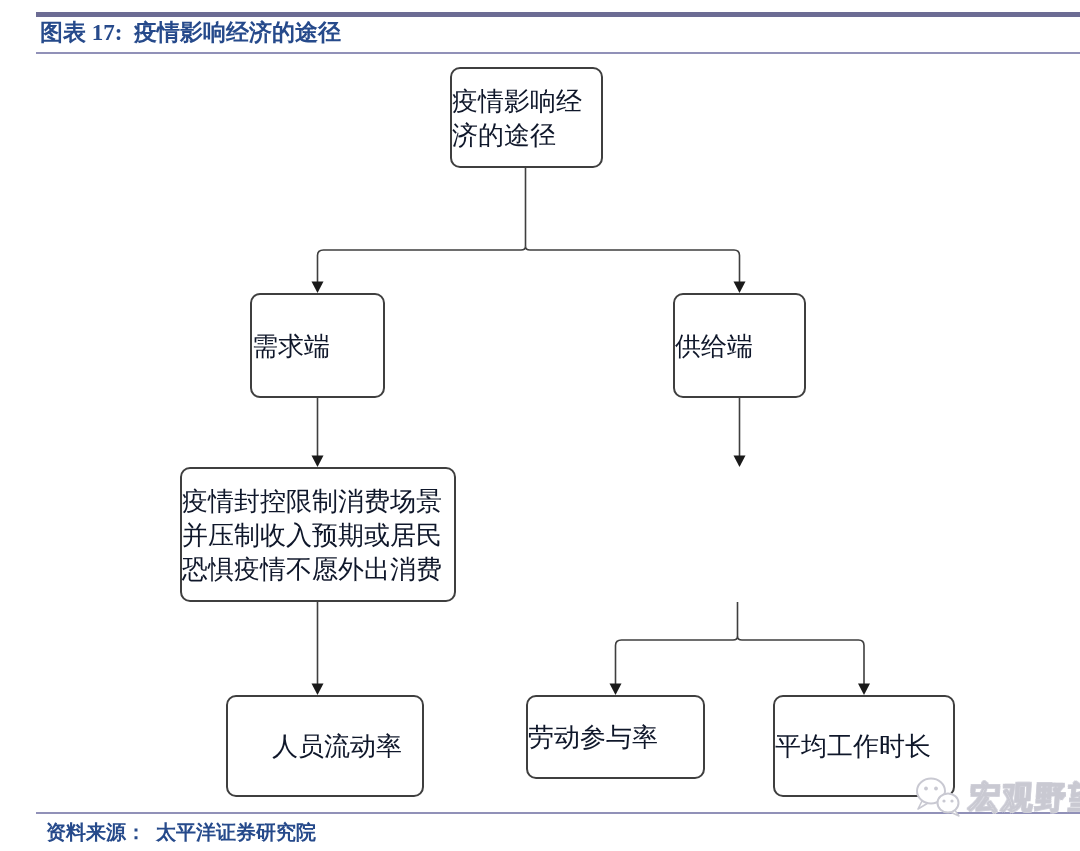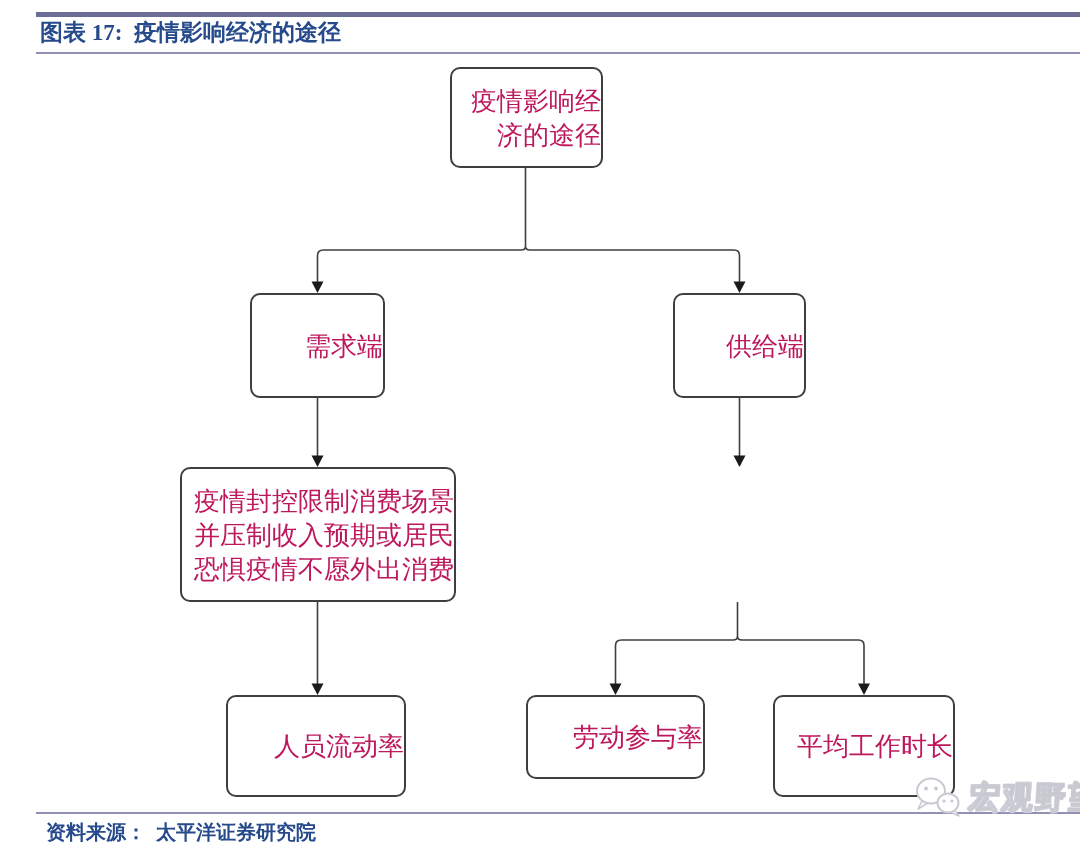--- a/index.html
+++ b/index.html
@@ -20,32 +20,32 @@
     position:absolute; left:18px; top:819px; white-space:pre;
     font-family:"Liberation Serif","DejaVu Serif",serif;
     font-size:20px; font-weight:600; color:#264A8B; z-index:2;
   }
   
   .connectors { position:absolute; left:0; top:0; z-index:2; pointer-events:none; }
   
   .node {
     position:absolute; box-sizing:border-box; z-index:3;
     border:2px solid #3F3F3F; border-radius:10px; background:#ffffff;
-    display:flex; flex-direction:column; align-items:flex-end; justify-content:center;
-    text-align:center; color:#be185d; font-size:26px; line-height:34px;
+    display:flex; flex-direction:column; align-items:flex-start; justify-content:center;
+    text-align:center; color:#0f172a; font-size:26px; line-height:34px;
   }
   .node .line { display:block; white-space:nowrap; }
   .node-root          { left:422px; top:67px;  width:153px; height:101px; }
   .node-demand        { left:222px; top:293px; width:135px; height:105px; }
   .node-supply        { left:645px; top:293px; width:133px; height:105px; }
   .node-demand-detail { left:152px; top:467px; width:276px; height:135px; }
   .node-supply-detail { left:572px; top:467px; width:275px; height:135px; }
-  .node-demand-metric  { left:198px; top:695px; width:180px; height:102px; }
+  .node-demand-metric  { left:198px; top:695px; width:198px; height:102px;padding-left:44px; }
   .node-supply-metric1 { left:498px; top:695px; width:179px; height:84px; }
-  .node-supply-metric2 { left:745px; top:695px; width:182px; height:102px;padding-left:41px; }
+  .node-supply-metric2 { left:745px; top:695px; width:182px; height:102px; }
   
   .watermark {
     position:absolute; left:886px; top:776px; z-index:6;
     display:flex; align-items:center; gap:7px;
   }
   .watermark-text {
     font-size:31px; font-weight:bold; letter-spacing:2px; color:#ffffff;
     transform:skewX(-4deg);
     -webkit-text-stroke:1.2px #C9C9D2;
     text-shadow: 1px 1px 0 #D8D8E0, -1px -1px 0 #D8D8E0, 1px -1px 0 #D8D8E0, -1px 1px 0 #D8D8E0;

